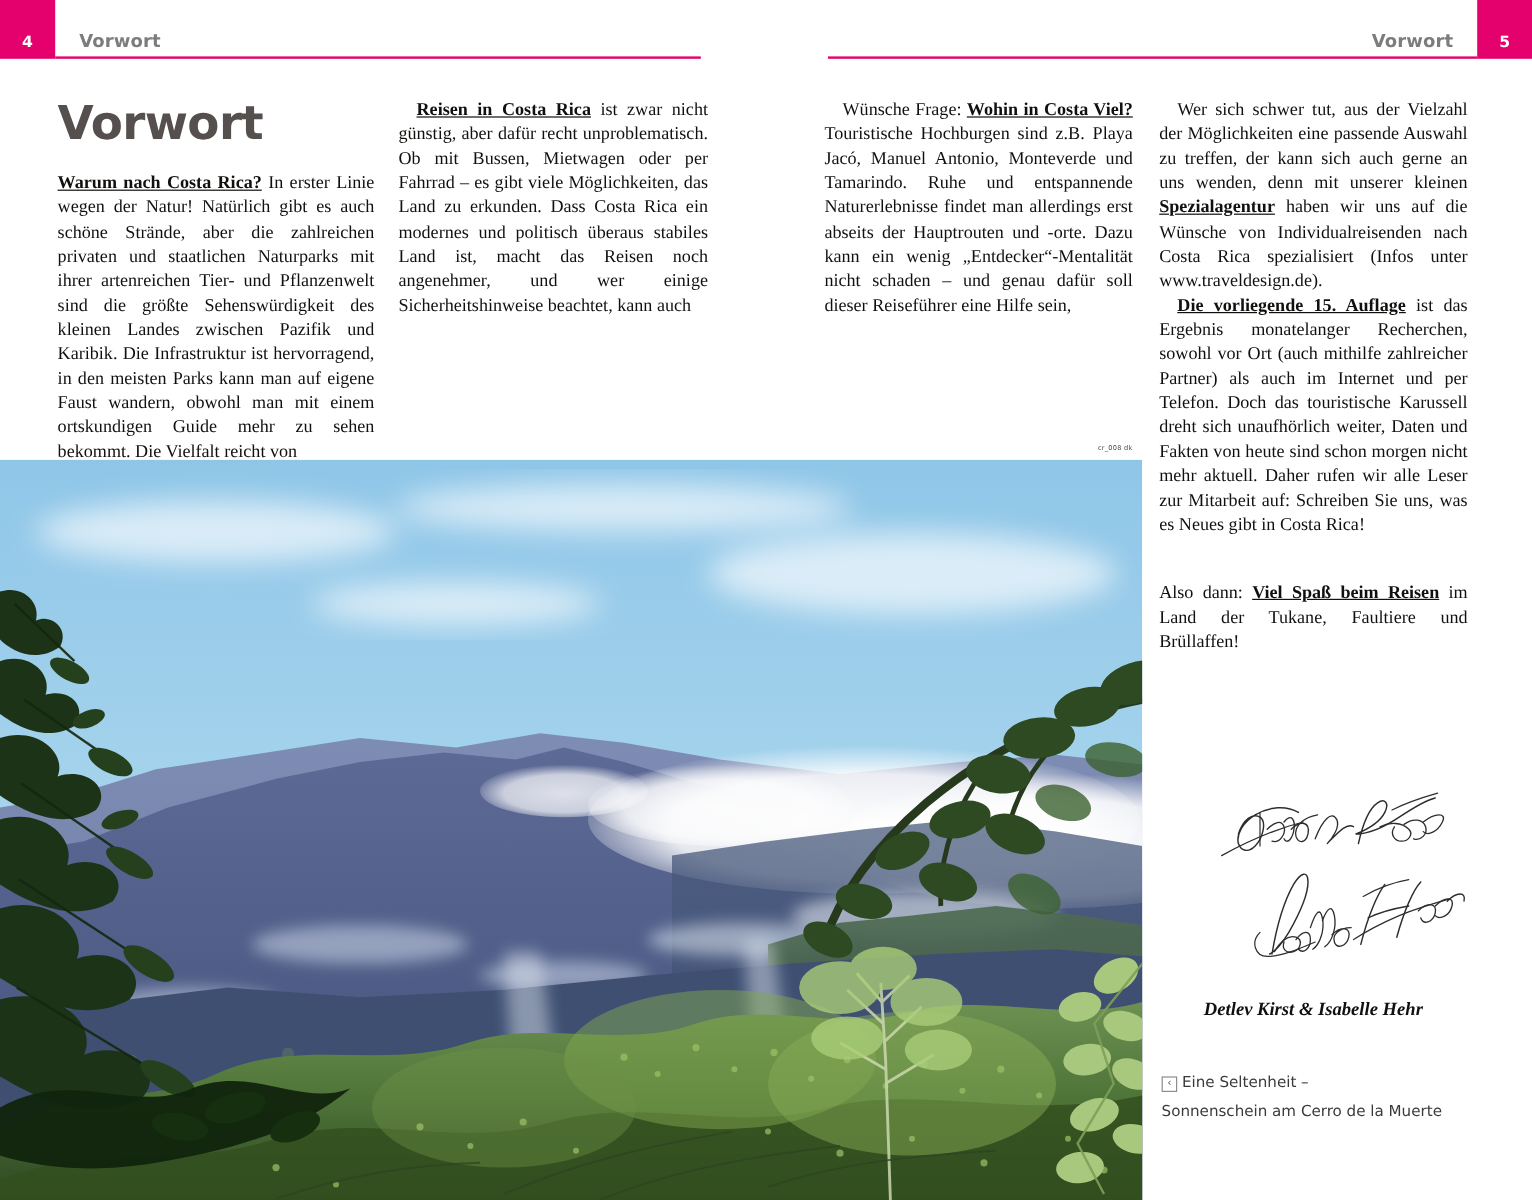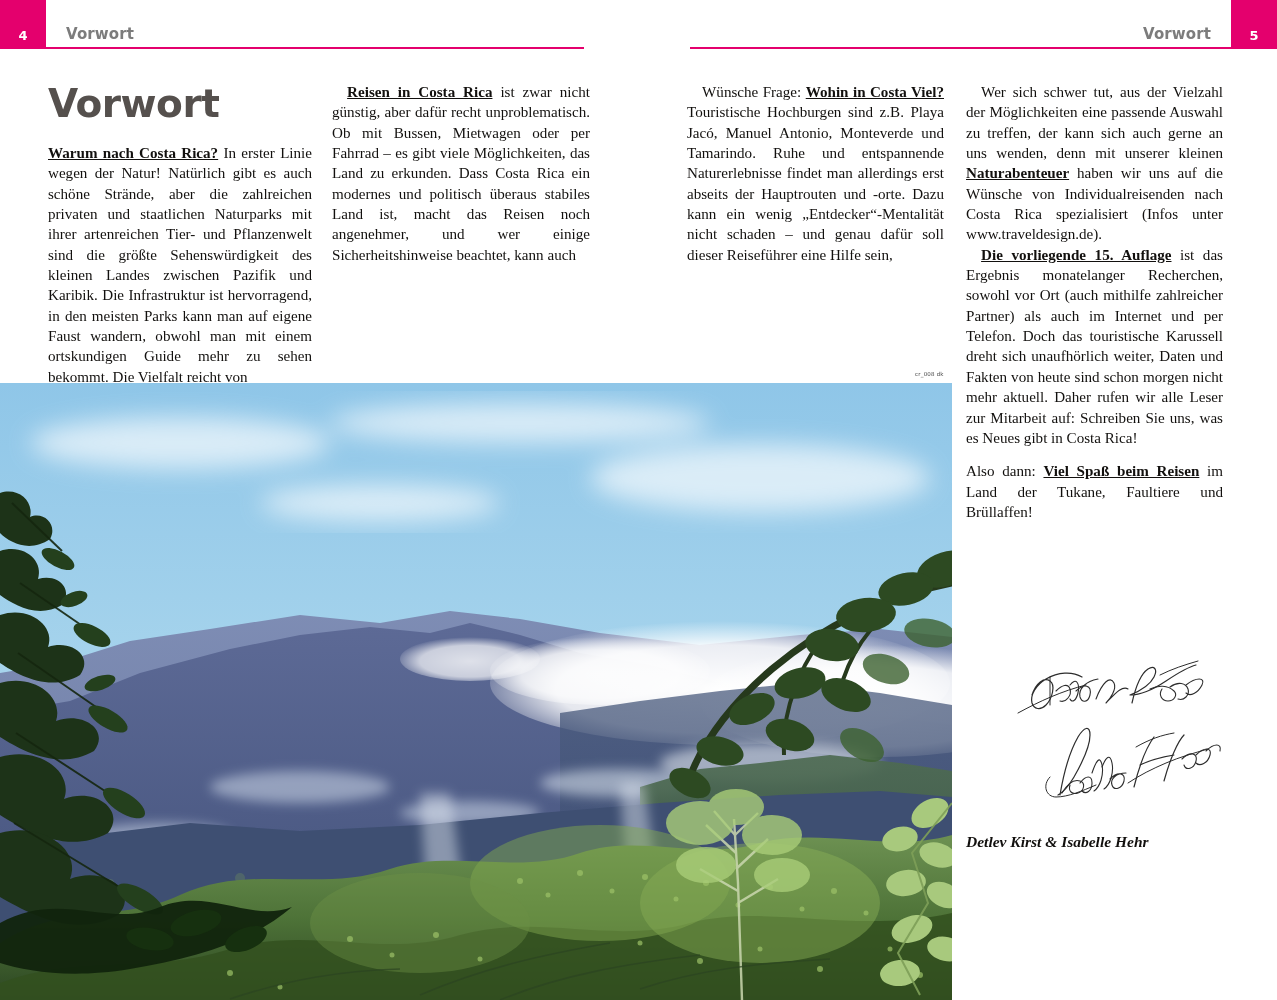--- a/index.html
+++ b/index.html
@@ -50,21 +50,21 @@
     position:absolute;
     text-align:justify;
     font-size:15.1px;
     line-height:20.35px;
     color:#12100e;
     hyphens:none;
     -webkit-hyphens:none;
   }
   .col p{margin:0;}
   .col p.ind{text-indent:1.0em;}
-  .col p.gap{margin-top:13px;}
+  .col p.gap{margin-top:36px;}
   b{font-weight:bold;text-decoration:underline;}
 
   #col1{left:48px;  top:143px; width:264px;}
   #col2{left:332px; top:82px;  width:258px;}
   #col3{left:687px; top:82px;  width:257px;}
   #col4{left:966px; top:82px;  width:257px;}
 
   .vorwort-title{
     position:absolute;left:48px;top:84px;
     font-family:"DejaVu Sans", sans-serif;
@@ -87,20 +87,21 @@
     font-family:"DejaVu Sans", sans-serif;
     font-size:5.5px;color:#4a4a4a;
     letter-spacing:.2px;
   }
 
   
   .sig-wrap{position:absolute;left:1010px;top:655px;width:215px;height:155px;}
   .sig-wrap svg{display:block;}
   .sig-names{
     position:absolute;left:966px;top:833px;width:257px;
+    text-align:center;
     font-style:italic;font-weight:bold;font-size:15.5px;color:#12100e;
   }
 
   
   .caption{
     position:absolute;left:968px;top:890px;width:260px;
     font-family:"DejaVu Sans", sans-serif;
     font-size:12.6px;line-height:24px;color:#3a3a3a;
   }
   .caption .arrow{
@@ -138,21 +139,21 @@
 
   <div class="col" id="col2">
     <p class="ind"><b>Reisen in Costa Rica</b><span> ist zwar nicht günstig, aber dafür recht unproblematisch. Ob mit Bussen, Mietwagen oder per Fahrrad – es gibt viele Möglichkeiten, das Land zu erkunden. Dass Costa Rica ein modernes und politisch überaus stabiles Land ist, macht das Reisen noch angenehmer, und wer einige Sicherheitshinweise beachtet, kann auch</span></p>
   </div>
 
   <div class="col" id="col3">
     <p class="ind"><span>Wünsche Frage: </span><b>Wohin in Costa Viel?</b><span> Touristische Hochburgen sind z.B. Playa Jacó, Manuel Antonio, Monteverde und Tamarindo. Ruhe und entspannende Naturerlebnisse findet man allerdings erst abseits der Hauptrouten und -orte. Dazu kann ein wenig „Entdecker“-Mentalität nicht schaden – und genau dafür soll dieser Reiseführer eine Hilfe sein,</span></p>
   </div>
 
   <div class="col" id="col4">
-    <p class="ind"><span>Wer sich schwer tut, aus der Vielzahl der Möglichkeiten eine passende Auswahl zu treffen, der kann sich auch gerne an uns wenden, denn mit unserer kleinen </span><b>Naturabenteuer</b><span> haben wir uns auf die Wünsche von Individualreisenden nach Costa Rica spezialisiert (Infos unter www.traveldesign.de).</span></p>
+    <p class="ind"><span>Wer sich schwer tut, aus der Vielzahl der Möglichkeiten eine passende Auswahl zu treffen, der kann sich auch gerne an uns wenden, denn mit unserer kleinen </span><b>Spezialagentur</b><span> haben wir uns auf die Wünsche von Individualreisenden nach Costa Rica spezialisiert (Infos unter www.traveldesign.de).</span></p>
     <p class="ind"><b>Die vorliegende 15. Auflage</b><span> ist das Ergebnis monatelanger Recherchen, sowohl vor Ort (auch mithilfe zahlreicher Partner) als auch im Internet und per Telefon. Doch das touristische Karussell dreht sich unaufhörlich weiter, Daten und Fakten von heute sind schon morgen nicht mehr aktuell. Daher rufen wir alle Leser zur Mitarbeit auf: Schreiben Sie uns, was es Neues gibt in Costa Rica!</span></p>
     <p class="gap"><span>Also dann: </span><b>Viel Spaß beim Reisen</b><span> im Land der Tukane, Faultiere und Brüllaffen!</span></p>
   </div>
 
   <div class="photo-credit">cr_008 dk</div>
 
   <div class="photo">
     <svg viewBox="0 0 952 617" preserveAspectRatio="none">
       <defs>
         <linearGradient id="sky" x1="0" y1="0" x2="0" y2="1">
@@ -436,14 +437,18 @@
         <path d="M172,104 C180,96 188,98 186,106 C184,114 176,116 174,110" stroke-width="1.1"></path>
         <path d="M186,100 C194,92 202,92 200,100 C198,108 190,112 186,108" stroke-width="1.1"></path>
         <path d="M196,96 C204,88 212,88 210,96" stroke-width="1.1"></path>
         <path d="M118,128 C130,120 142,114 156,108 C170,102 184,98 198,94" stroke-width="1"></path>
       </g>
     </svg>
   </div>
 
   <div class="sig-names">Detlev Kirst &amp; Isabelle Hehr</div>
 
+  <div class="caption">
+    <span class="arrow">‹</span><span>Eine Seltenheit –</span><br>
+    <span>Sonnenschein am Cerro de la Muerte</span>
+  </div>
 
 </div>
 
 </body></html>

